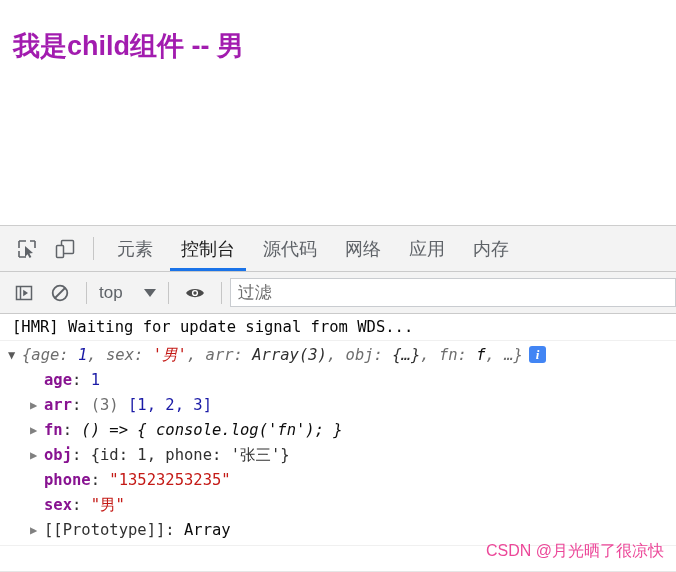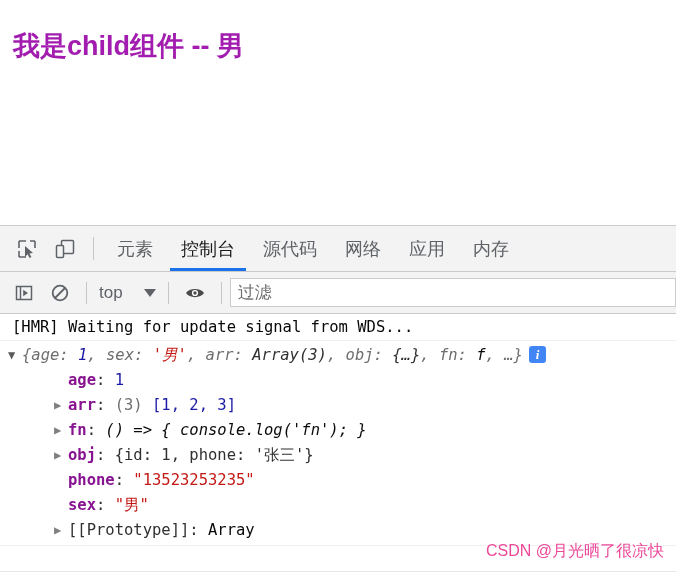--- a/index.html
+++ b/index.html
@@ -186,21 +186,21 @@
   .console-group {
     border-bottom: 1px solid #f0f0f0;
     padding: 2px 0 2px 0;
   }
   .obj-line {
     white-space: nowrap;
     line-height: 25px;
     padding-left: 22px;
     position: relative;
   }
-  .obj-line.child { padding-left: 68px; }
+  .obj-line.child { padding-left: 44px; }
   .arrow {
     display: inline-block;
     width: 12px;
     color: #808080;
     font-size: 12px;
     margin-left: -14px;
     margin-right: 2px;
     vertical-align: 1px;
   }
   .arrow.open { color: #5a5a5a; }

